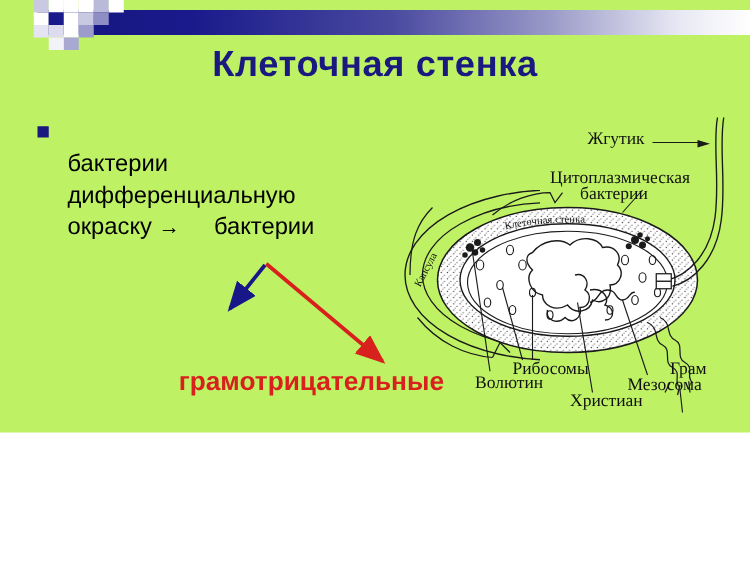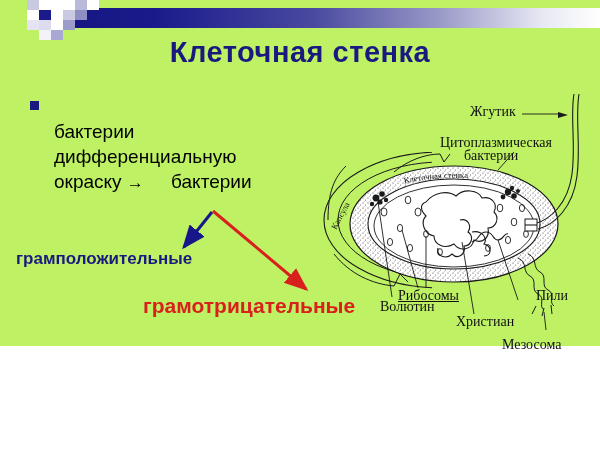--- a/index.html
+++ b/index.html
@@ -98,21 +98,20 @@
     <div class="bullet-text">
       <br>
       <span>бактерии</span><br>
       <span>дифференциальную</span><br>
       <span>окраску</span>
       <span class="arrow-glyph">→</span>
       <span class="bakt">бактерии</span>
     </div>
   </div>
 
-  <div class="gram-pos">грамположительные</div>
   <div class="gram-neg">грамотрицательные</div>
 
   <svg class="arrows" viewBox="0 0 600 450">
     <defs>
       <marker id="ahblue" markerWidth="9" markerHeight="9" refX="7" refY="3.2" orient="auto">
         <path d="M0,0 L8,3.2 L0,6.4 z" fill="#17178a"></path>
       </marker>
       <marker id="ahred" markerWidth="9" markerHeight="9" refX="7" refY="3.2" orient="auto">
         <path d="M0,0 L8,3.2 L0,6.4 z" fill="#d8201c"></path>
       </marker>
@@ -235,19 +234,19 @@
       <text x="14" y="138" font-family="Liberation Serif, serif" font-size="8.5" fill="#111" transform="rotate(-62 14 138)">Капсула</text>
     </svg>
 
     
     <div class="dlabel" style="left:148px;top:12px;">Жгутик</div>
 
     <div class="dlabel" style="left:118px;top:43px;text-align:center;">Цитоплазмическая</div>
     <div class="dlabel" style="left:142px;top:56px;">бактерии</div>
 
     <div class="dlabel" style="left:58px;top:207px;">Волютин</div>
-    <div class="dlabel" style="left:76px;top:196px;text-decoration:underline;">Рибосомы</div>
+    <div class="dlabel" style="left:88px;top:196px;">Рибосомы</div>
     <div class="dlabel" style="left:134px;top:222px;">Христиан</div>
-    <div class="dlabel" style="left:180px;top:209px;margin-top:36px;">Мезосома</div>
-    <div class="dlabel" style="left:214px;top:196px;">Пили</div>
+    <div class="dlabel" style="left:180px;top:209px;">Мезосома</div>
+    <div class="dlabel" style="left:214px;top:196px;">Грам</div>
   </div>
 
 </div>
 
 </body></html>

